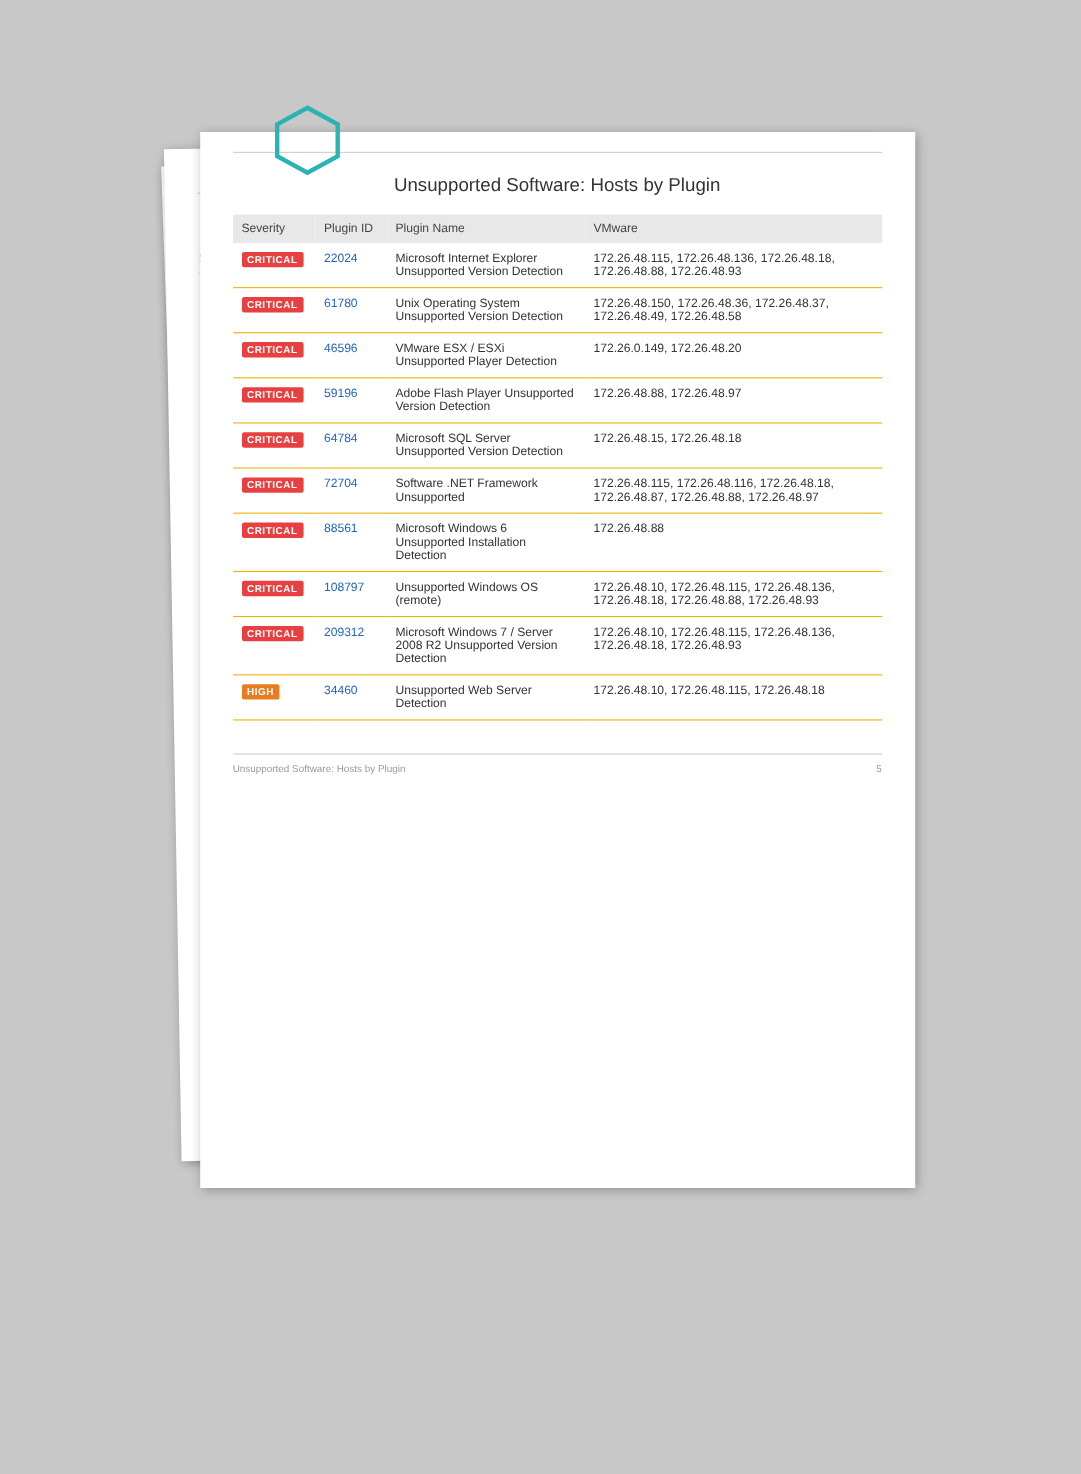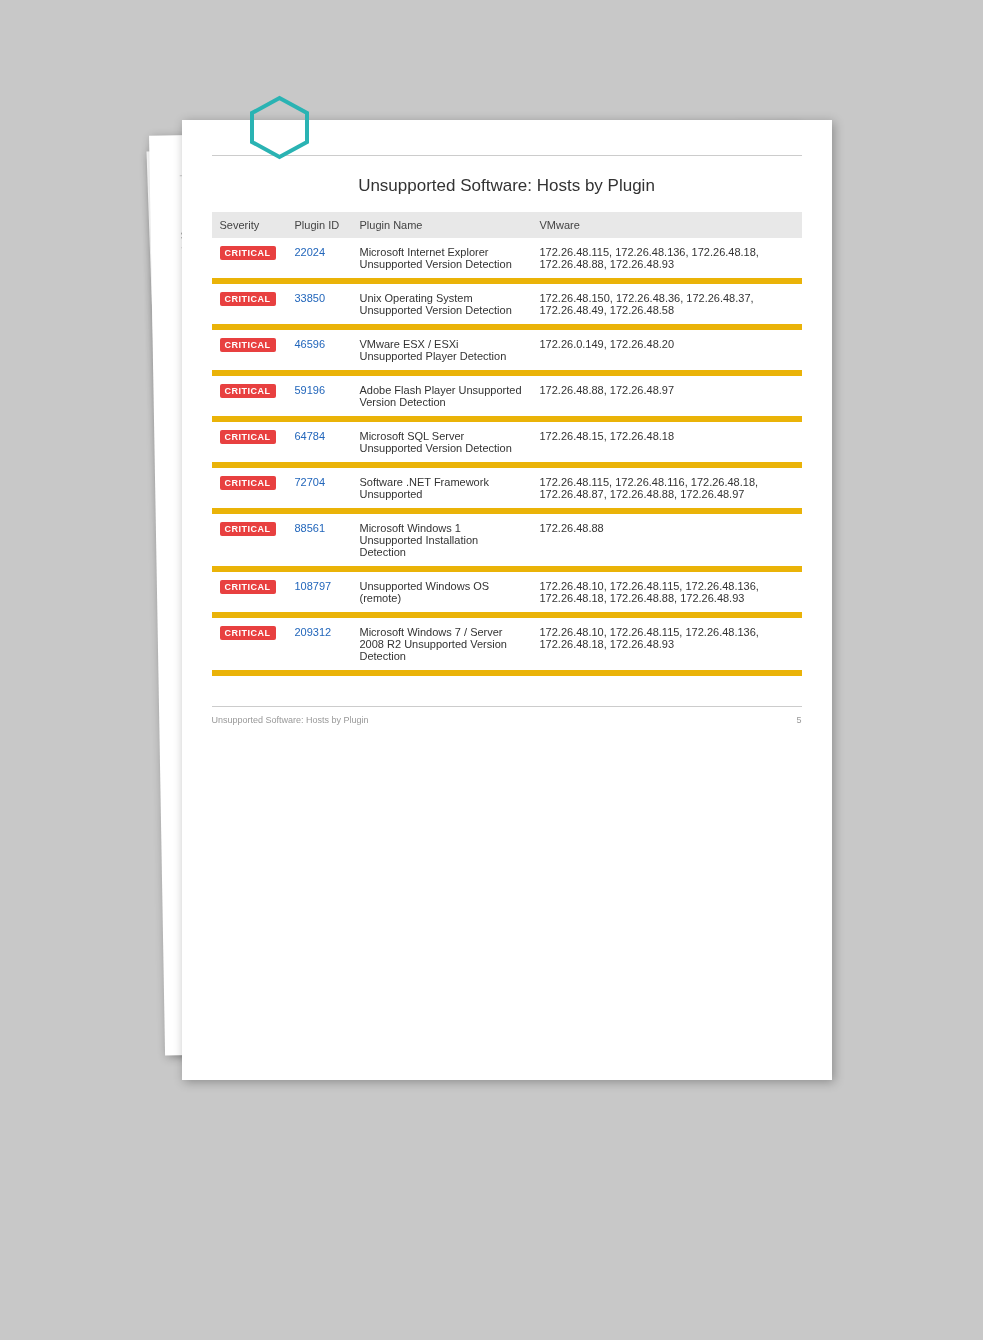--- a/index.html
+++ b/index.html
@@ -120,21 +120,21 @@
       color: #555;
     }
 
     .back2-table-header .col-sev { width: 80px; }
     .back2-table-header .col-plugin { width: 80px; }
     .back2-table-header .col-name { flex: 1; }
     .back2-table-header .col-count { width: 60px; text-align: right; }
 
     
     .front-content {
-      padding: 35px 30px 20px;
+      padding: 18px 30px 20px;
     }
 
     .front-divider {
       width: 100%;
       height: 1px;
       background: #ccc;
       margin-bottom: 20px;
     }
 
     .front-title {
@@ -157,21 +157,21 @@
 
     .main-table thead th {
       padding: 7px 8px;
       text-align: left;
       font-weight: normal;
       color: #444;
       font-size: 11px;
     }
 
     .main-table tbody tr {
-      border-bottom: 6px solid #eab308;
+      border-bottom: 1px solid #eab308;
     }
 
     .main-table tbody td {
       padding: 8px 8px;
       vertical-align: top;
       font-size: 11px;
       color: #333;
     }
 
     .col-severity { width: 75px; }
@@ -284,21 +284,21 @@
         <a class="plugin-link">22024</a>
       </td>
       <td class="col-name">Microsoft Internet Explorer Unsupported Version Detection</td>
       <td>172.26.48.115, 172.26.48.136, 172.26.48.18, 172.26.48.88, 172.26.48.93</td>
     </tr>
             <tr>
       <td class="col-severity">
         <span class="badge badge-critical">CRITICAL</span>
       </td>
       <td class="col-plugin">
-        <a class="plugin-link">33850</a>
+        <a class="plugin-link">61780</a>
       </td>
       <td class="col-name">Unix Operating System Unsupported Version Detection</td>
       <td>172.26.48.150, 172.26.48.36, 172.26.48.37, 172.26.48.49, 172.26.48.58</td>
     </tr>
             <tr>
       <td class="col-severity">
         <span class="badge badge-critical">CRITICAL</span>
       </td>
       <td class="col-plugin">
         <a class="plugin-link">46596</a>
@@ -336,21 +336,21 @@
       <td class="col-name">Software .NET Framework Unsupported</td>
       <td>172.26.48.115, 172.26.48.116, 172.26.48.18, 172.26.48.87, 172.26.48.88, 172.26.48.97</td>
     </tr>
             <tr>
       <td class="col-severity">
         <span class="badge badge-critical">CRITICAL</span>
       </td>
       <td class="col-plugin">
         <a class="plugin-link">88561</a>
       </td>
-      <td class="col-name">Microsoft Windows 1 Unsupported Installation Detection</td>
+      <td class="col-name">Microsoft Windows 6 Unsupported Installation Detection</td>
       <td>172.26.48.88</td>
     </tr>
             <tr>
       <td class="col-severity">
         <span class="badge badge-critical">CRITICAL</span>
       </td>
       <td class="col-plugin">
         <a class="plugin-link">108797</a>
       </td>
       <td class="col-name">Unsupported Windows OS (remote)</td>
@@ -358,20 +358,30 @@
     </tr>
             <tr>
       <td class="col-severity">
         <span class="badge badge-critical">CRITICAL</span>
       </td>
       <td class="col-plugin">
         <a class="plugin-link">209312</a>
       </td>
       <td class="col-name">Microsoft Windows 7 / Server 2008 R2 Unsupported Version Detection</td>
       <td>172.26.48.10, 172.26.48.115, 172.26.48.136, 172.26.48.18, 172.26.48.93</td>
+    </tr>
+            <tr>
+      <td class="col-severity">
+        <span class="badge badge-high">HIGH</span>
+      </td>
+      <td class="col-plugin">
+        <a class="plugin-link">34460</a>
+      </td>
+      <td class="col-name">Unsupported Web Server Detection</td>
+      <td>172.26.48.10, 172.26.48.115, 172.26.48.18</td>
     </tr>
           </tbody>
       </table>
 
       <div class="footer-line"></div>
       <div class="footer-text">
         <span>Unsupported Software: Hosts by Plugin</span>
         <span>5</span>
       </div>
     </div>

